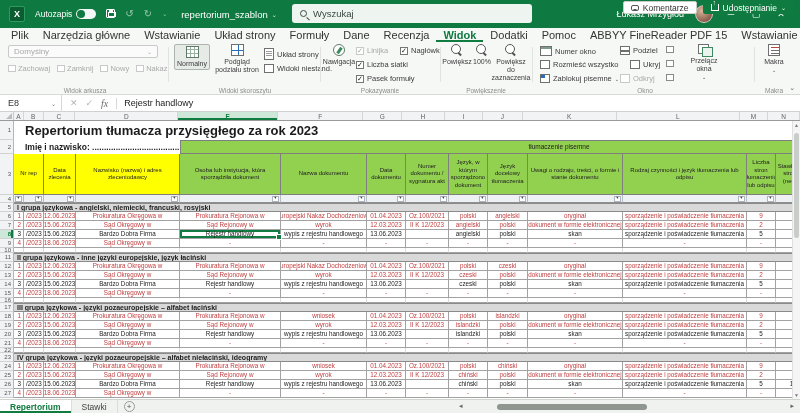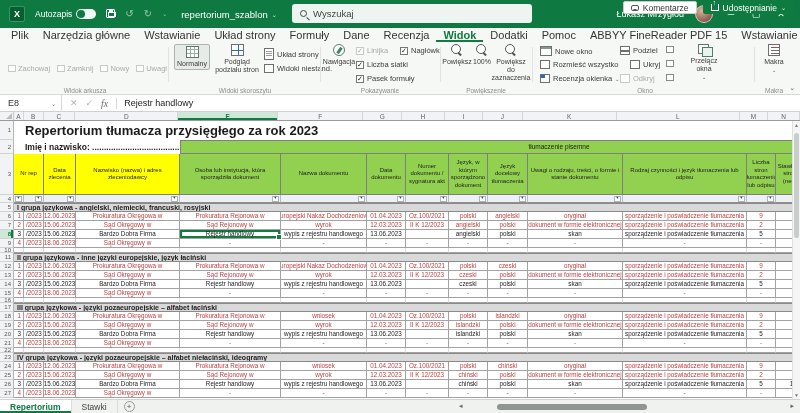--- a/index.html
+++ b/index.html
@@ -184,36 +184,40 @@
     <span class="btn-share">
       <span class="ishare"></span>
       <span>Udostępnianie</span>
       <span class="caret">⌄</span>
     </span>
   </div>
 
   <div class="ribbon">
 
     <div class="rgroup" style="left:6px;width:158px">
+      <div class="ddbox disabled">
+        <span>Domyślny</span>
+          <span style="font-size:6px">⌄</span>
+      </div>
       <div style="position:absolute;top:22px;left:2px;display:flex;gap:7px">
         <span class="xsbtn disabled">
             <span class="itiny"></span>
             <span>Zachowaj</span>
           </span>
         <span class="xsbtn disabled">
             <span class="itiny"></span>
             <span>Zamknij</span>
           </span>
         <span class="xsbtn disabled">
             <span class="itiny"></span>
             <span>Nowy</span>
           </span>
         <span class="xsbtn disabled">
             <span class="itiny"></span>
-            <span>Uwagi</span>
+            <span>Nakaz</span>
           </span>
       </div>
       <div class="glabel">Widok arkusza</div>
     </div>
     <div class="vsep" style="left:168px"></div>
 
     <div class="rgroup" style="left:172px;width:146px">
       <div class="bigbtn sel" style="left:2px;top:2px;width:36px">
         <span class="ig"></span>
         <span>Normalny</span>
@@ -272,29 +276,29 @@
         <span class="izoom"></span>
         <span>Powiększ do zaznaczenia</span>
       </div>
       <div class="glabel">Powiększenie</div>
     </div>
     <div class="vsep" style="left:532px"></div>
 
     <div class="rgroup" style="left:538px;width:214px">
       <span class="smbtn" style="left:2px;top:4px">
           <span class="iwin"></span>
-          <span>Nowe okno</span>
+          <span>Numer okno</span>
         </span>
       <span class="smbtn" style="left:2px;top:18px">
           <span class="irect"></span>
           <span>Rozmieść wszystko</span>
         </span>
       <span class="smbtn" style="left:2px;top:32px">
           <span class="ifrz"></span>
-          <span>Recenzja okienka</span>
+          <span>Zablokuj pisemne</span>
           <span style="font-size:5px">⌄</span>
         </span>
       <span class="smbtn" style="left:82px;top:4px">
           <span class="isplit"></span>
           <span>Podziel</span>
         </span>
       <span class="smbtn" style="left:92px;top:18px">
           <span class="irect"></span>
           <span>Ukryj</span>
         </span>

